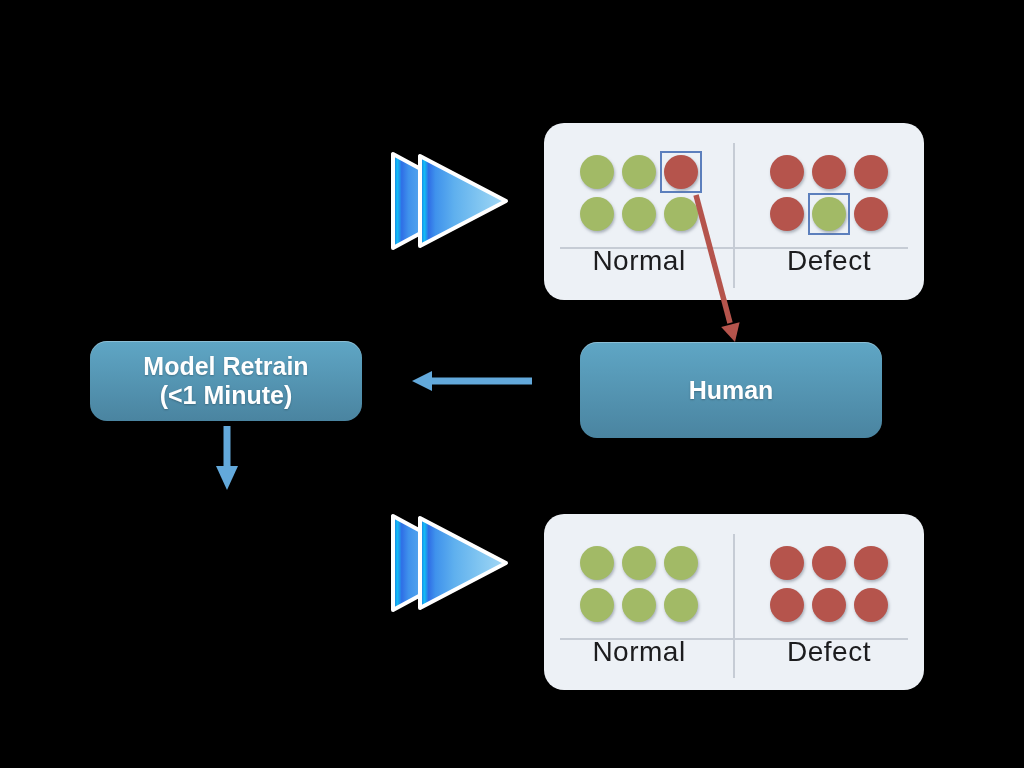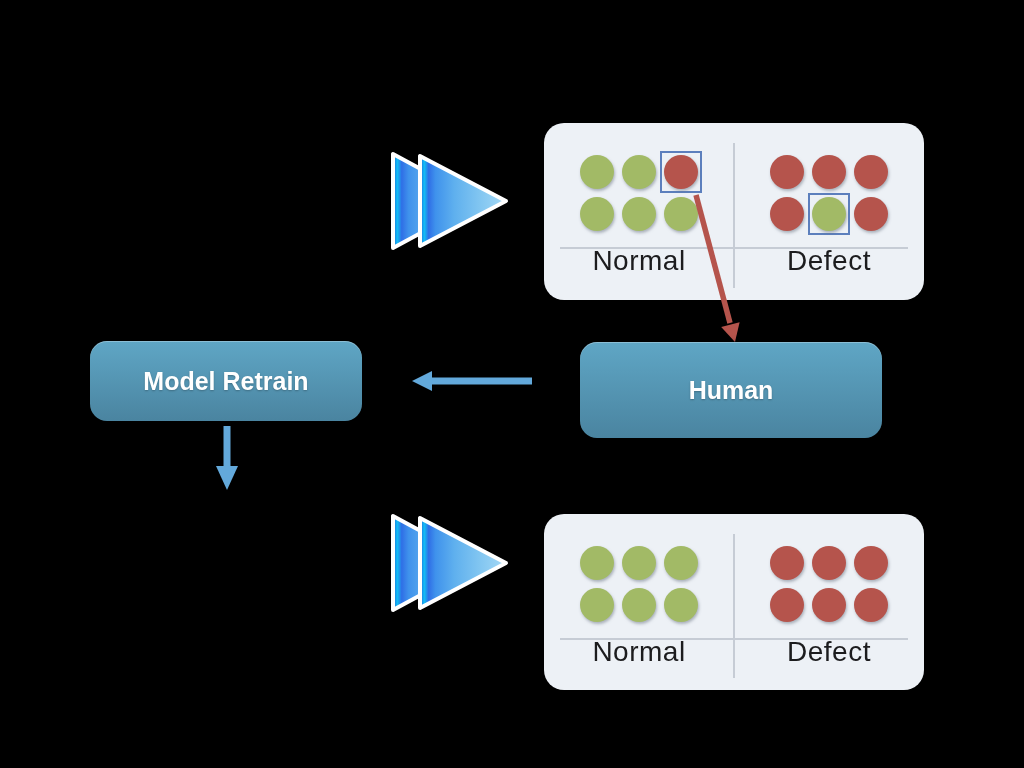--- a/index.html
+++ b/index.html
@@ -203,20 +203,21 @@
     <line class="red-stroke" x1="16" y1="5" x2="50" y2="133" stroke-width="5.5"></line>
     <polygon class="red-fill" points="55,152 41.2,137 59.6,132.2"></polygon>
   </svg>
 
   <div class="tealbox" id="human-feedback-box">
     <span>Human</span>
   </div>
 
   <div class="tealbox" id="model-retrain-box">
     <span>Model Retrain</span>
+    <span>(&lt;1 Minute)</span>
   </div>
 
   <svg class="abs" style="left:408px;top:368px" width="130" height="26" viewBox="0 0 130 26">
     <line class="blue-stroke" x1="124" y1="13" x2="24" y2="13" stroke-width="7"></line>
     <polygon class="blue-fill" points="24,3 24,23 4,13"></polygon>
   </svg>
 
   <svg class="abs" style="left:213px;top:426px" width="28" height="66" viewBox="0 0 28 66">
     <line class="blue-stroke" x1="14" y1="0" x2="14" y2="42" stroke-width="7"></line>
     <polygon class="blue-fill" points="3,40 25,40 14,64"></polygon>

